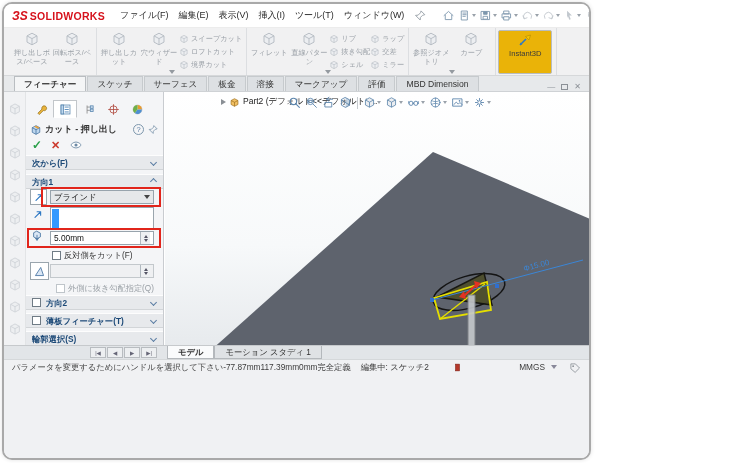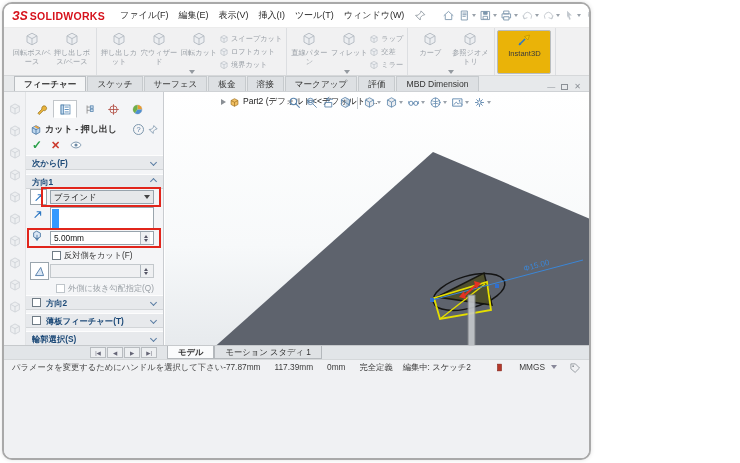--- a/index.html
+++ b/index.html
@@ -103,21 +103,21 @@
   
   .mtabs{position:absolute;left:0;top:341px;width:100%;height:14px;background:#e2e5e8;border-top:1px solid #c6c9cc;display:flex;align-items:stretch;padding-left:86px}
   .mnav{display:flex;align-items:center;gap:1px;margin-right:10px}
   .mnav span{width:16px;height:11px;border:1px solid #b8bcc0;background:#edeff1;color:#667;font-size:5.5px;display:inline-flex;align-items:center;justify-content:center}
   .mtab{font-size:8.3px;color:#333;padding:1px 10px;border:1px solid #b4b8bc;border-top:none;background:#dfe2e5;white-space:nowrap}
   .mtab.act{background:#fafbfc;font-weight:bold}
   
   .sbar{position:absolute;left:0;top:355px;width:100%;height:99px;background:#f0f1f3;border-top:1px solid #d5d8da;display:flex;align-items:flex-start;padding-top:2px;font-size:8.3px;color:#3c3c3c}
   .sbar>span{white-space:nowrap}
   .smsg{flex:1;padding-left:8px;color:#444}
-  .sco{margin-right:14px}
+  .sco{}
   .sst{margin-right:10px}
   .sed{margin-right:24px}
   .sbic svg{width:9px;height:11px}
   .sgap{width:62px}
   .scaret{width:0;height:0;border-left:3px solid transparent;border-right:3px solid transparent;border-top:4px solid #889;margin:3px 6px 0}
   .stag svg{width:12px;height:12px}
 </style>
 </head>
 <body>
 
@@ -234,51 +234,44 @@
 
   </div>
 
   <div class="ribbon" id="ribbon">
       <div class="rgroup">
         <div class="rlg">
           <svg viewBox="0 0 16 16" xmlns="http://www.w3.org/2000/svg">
             <path d="M8 2.2l5 2.7v6.2l-5 2.7-5-2.7V4.9z" fill="#eceef1" stroke="#b9bfc6"></path>
             <path d="M3 4.9l5 2.7 5-2.7M8 7.6v6.2" fill="none" stroke="#b9bfc6"></path>
           </svg>
-          <span class="lb">回転ボス/ベース</span>
+          <span class="lb">押し出しボス/ベース</span>
         </div>
         <div class="rlg">
           <svg viewBox="0 0 16 16" xmlns="http://www.w3.org/2000/svg">
             <path d="M8 2.2l5 2.7v6.2l-5 2.7-5-2.7V4.9z" fill="#eceef1" stroke="#b9bfc6"></path>
             <path d="M3 4.9l5 2.7 5-2.7M8 7.6v6.2" fill="none" stroke="#b9bfc6"></path>
           </svg>
-          <span class="lb">押し出しボス/ベース</span>
+          <span class="lb">回転ボス/ベース</span>
         </div>
       </div>
       <div class="rgroup">
         <div class="rlg">
           <svg viewBox="0 0 16 16" xmlns="http://www.w3.org/2000/svg">
             <path d="M8 2.2l5 2.7v6.2l-5 2.7-5-2.7V4.9z" fill="#eceef1" stroke="#b9bfc6"></path>
             <path d="M3 4.9l5 2.7 5-2.7M8 7.6v6.2" fill="none" stroke="#b9bfc6"></path>
           </svg>
           <span class="lb">押し出しカット</span>
         </div>
         <div class="rlg">
           <svg viewBox="0 0 16 16" xmlns="http://www.w3.org/2000/svg">
             <path d="M8 2.2l5 2.7v6.2l-5 2.7-5-2.7V4.9z" fill="#eceef1" stroke="#b9bfc6"></path>
             <path d="M3 4.9l5 2.7 5-2.7M8 7.6v6.2" fill="none" stroke="#b9bfc6"></path>
           </svg>
           <span class="lb">穴ウィザード</span>
-        </div>
-        <div class="rlg">
-          <svg viewBox="0 0 16 16" xmlns="http://www.w3.org/2000/svg">
-            <path d="M8 2.2l5 2.7v6.2l-5 2.7-5-2.7V4.9z" fill="#eceef1" stroke="#b9bfc6"></path>
-            <path d="M3 4.9l5 2.7 5-2.7M8 7.6v6.2" fill="none" stroke="#b9bfc6"></path>
-          </svg>
-          <span class="lb">回転カット</span>
         </div>
         <div class="rcol">
           <div class="rsm">
             <svg viewBox="0 0 16 16" xmlns="http://www.w3.org/2000/svg">
               <path d="M8 2.2l5 2.7v6.2l-5 2.7-5-2.7V4.9z" fill="#eceef1" stroke="#b9bfc6"></path>
               <path d="M3 4.9l5 2.7 5-2.7M8 7.6v6.2" fill="none" stroke="#b9bfc6"></path>
             </svg>
             <span class="lb">スイープカット</span>
           </div>
           <div class="rsm">
@@ -297,28 +290,51 @@
           </div>
         </div>
         <span class="gcaret"></span>
       </div>
       <div class="rgroup">
         <div class="rlg">
           <svg viewBox="0 0 16 16" xmlns="http://www.w3.org/2000/svg">
             <path d="M8 2.2l5 2.7v6.2l-5 2.7-5-2.7V4.9z" fill="#eceef1" stroke="#b9bfc6"></path>
             <path d="M3 4.9l5 2.7 5-2.7M8 7.6v6.2" fill="none" stroke="#b9bfc6"></path>
           </svg>
-          <span class="lb">直線パターン</span>
+          <span class="lb">フィレット</span>
         </div>
         <div class="rlg">
           <svg viewBox="0 0 16 16" xmlns="http://www.w3.org/2000/svg">
             <path d="M8 2.2l5 2.7v6.2l-5 2.7-5-2.7V4.9z" fill="#eceef1" stroke="#b9bfc6"></path>
             <path d="M3 4.9l5 2.7 5-2.7M8 7.6v6.2" fill="none" stroke="#b9bfc6"></path>
           </svg>
-          <span class="lb">フィレット</span>
+          <span class="lb">直線パターン</span>
+        </div>
+        <div class="rcol">
+          <div class="rsm">
+            <svg viewBox="0 0 16 16" xmlns="http://www.w3.org/2000/svg">
+              <path d="M8 2.2l5 2.7v6.2l-5 2.7-5-2.7V4.9z" fill="#eceef1" stroke="#b9bfc6"></path>
+              <path d="M3 4.9l5 2.7 5-2.7M8 7.6v6.2" fill="none" stroke="#b9bfc6"></path>
+            </svg>
+            <span class="lb">リブ</span>
+          </div>
+          <div class="rsm">
+            <svg viewBox="0 0 16 16" xmlns="http://www.w3.org/2000/svg">
+              <path d="M8 2.2l5 2.7v6.2l-5 2.7-5-2.7V4.9z" fill="#eceef1" stroke="#b9bfc6"></path>
+              <path d="M3 4.9l5 2.7 5-2.7M8 7.6v6.2" fill="none" stroke="#b9bfc6"></path>
+            </svg>
+            <span class="lb">抜き勾配</span>
+          </div>
+          <div class="rsm">
+            <svg viewBox="0 0 16 16" xmlns="http://www.w3.org/2000/svg">
+              <path d="M8 2.2l5 2.7v6.2l-5 2.7-5-2.7V4.9z" fill="#eceef1" stroke="#b9bfc6"></path>
+              <path d="M3 4.9l5 2.7 5-2.7M8 7.6v6.2" fill="none" stroke="#b9bfc6"></path>
+            </svg>
+            <span class="lb">シェル</span>
+          </div>
         </div>
         <div class="rcol">
           <div class="rsm">
             <svg viewBox="0 0 16 16" xmlns="http://www.w3.org/2000/svg">
               <path d="M8 2.2l5 2.7v6.2l-5 2.7-5-2.7V4.9z" fill="#eceef1" stroke="#b9bfc6"></path>
               <path d="M3 4.9l5 2.7 5-2.7M8 7.6v6.2" fill="none" stroke="#b9bfc6"></path>
             </svg>
             <span class="lb">ラップ</span>
           </div>
           <div class="rsm">
@@ -337,28 +353,28 @@
           </div>
         </div>
         <span class="gcaret"></span>
       </div>
       <div class="rgroup">
         <div class="rlg">
           <svg viewBox="0 0 16 16" xmlns="http://www.w3.org/2000/svg">
             <path d="M8 2.2l5 2.7v6.2l-5 2.7-5-2.7V4.9z" fill="#eceef1" stroke="#b9bfc6"></path>
             <path d="M3 4.9l5 2.7 5-2.7M8 7.6v6.2" fill="none" stroke="#b9bfc6"></path>
           </svg>
-          <span class="lb">カーブ</span>
+          <span class="lb">参照ジオメトリ</span>
         </div>
         <div class="rlg">
           <svg viewBox="0 0 16 16" xmlns="http://www.w3.org/2000/svg">
             <path d="M8 2.2l5 2.7v6.2l-5 2.7-5-2.7V4.9z" fill="#eceef1" stroke="#b9bfc6"></path>
             <path d="M3 4.9l5 2.7 5-2.7M8 7.6v6.2" fill="none" stroke="#b9bfc6"></path>
           </svg>
-          <span class="lb">参照ジオメトリ</span>
+          <span class="lb">カーブ</span>
         </div>
         <span class="gcaret"></span>
       </div>
       <div class="rgroup">
         <div class="rlg on">
           <svg viewBox="0 0 16 16" xmlns="http://www.w3.org/2000/svg">
             <path d="M3 13l6-6" stroke="#2f79c4" stroke-width="1.6"></path>
             <path d="M8.5 4.5L13.5 3l-1.5 5z" fill="#f4c400" stroke="#b98f00" stroke-width=".7"></path>
             <path d="M3 13l2.4-.4-2-2z" fill="#2f79c4"></path>
           </svg>

